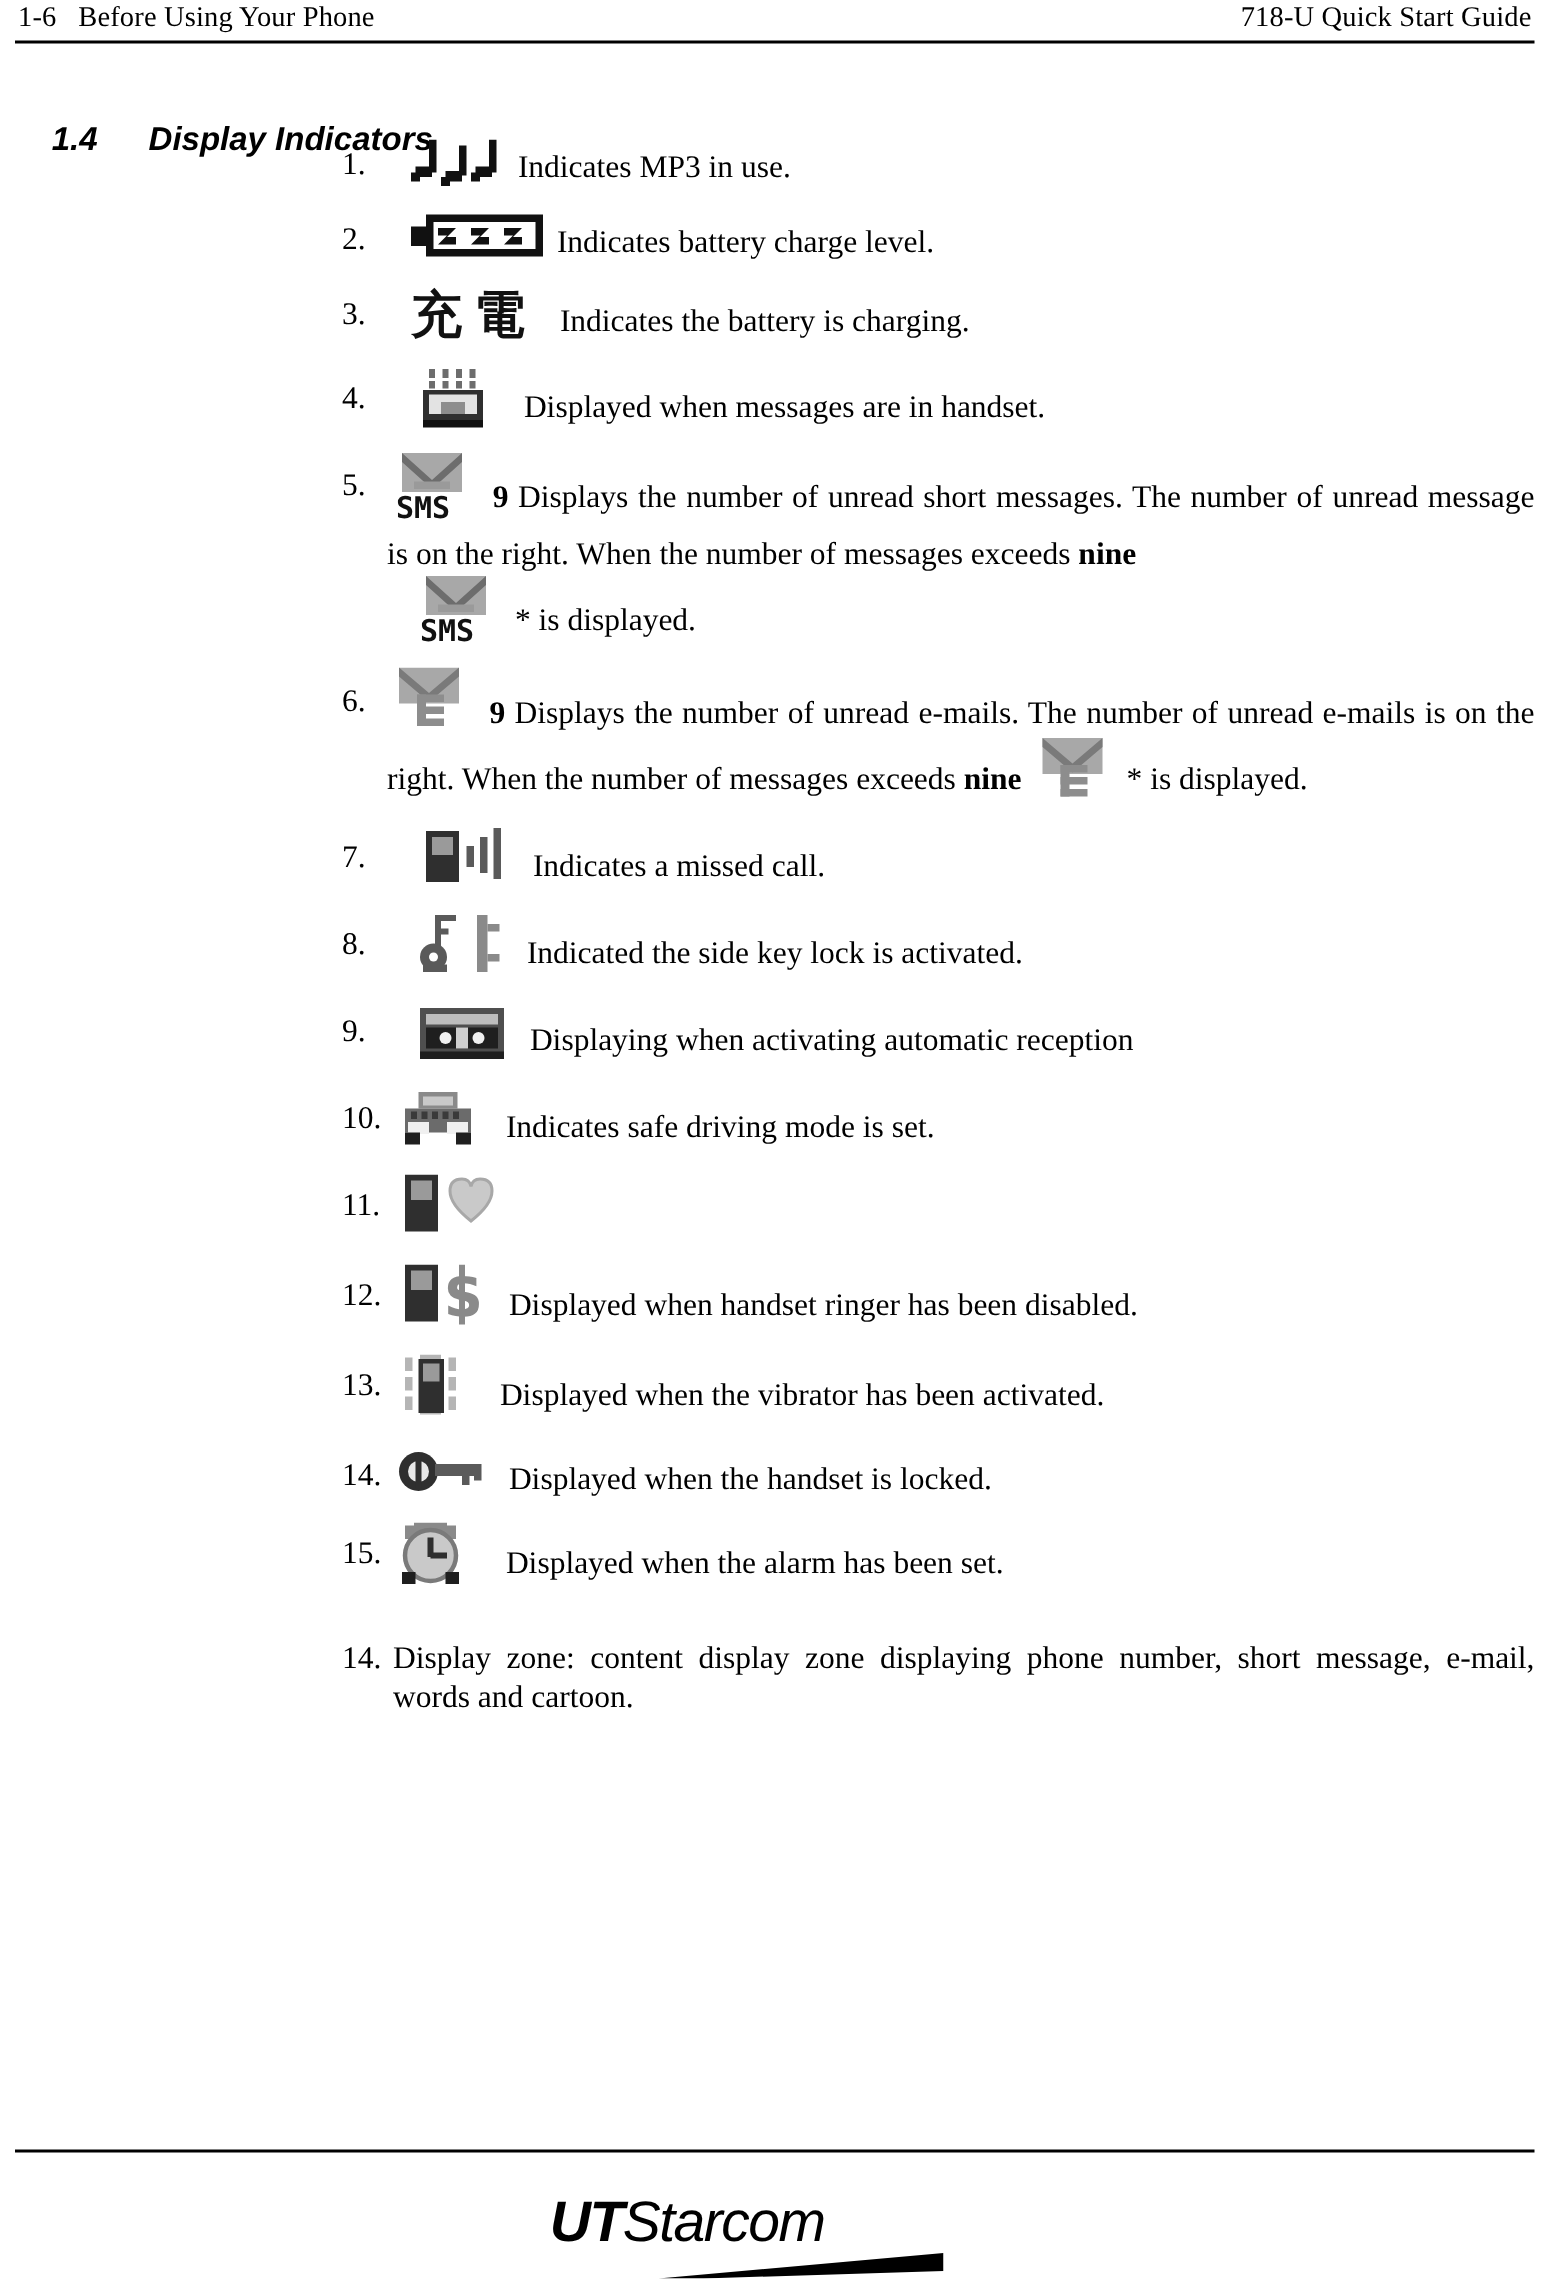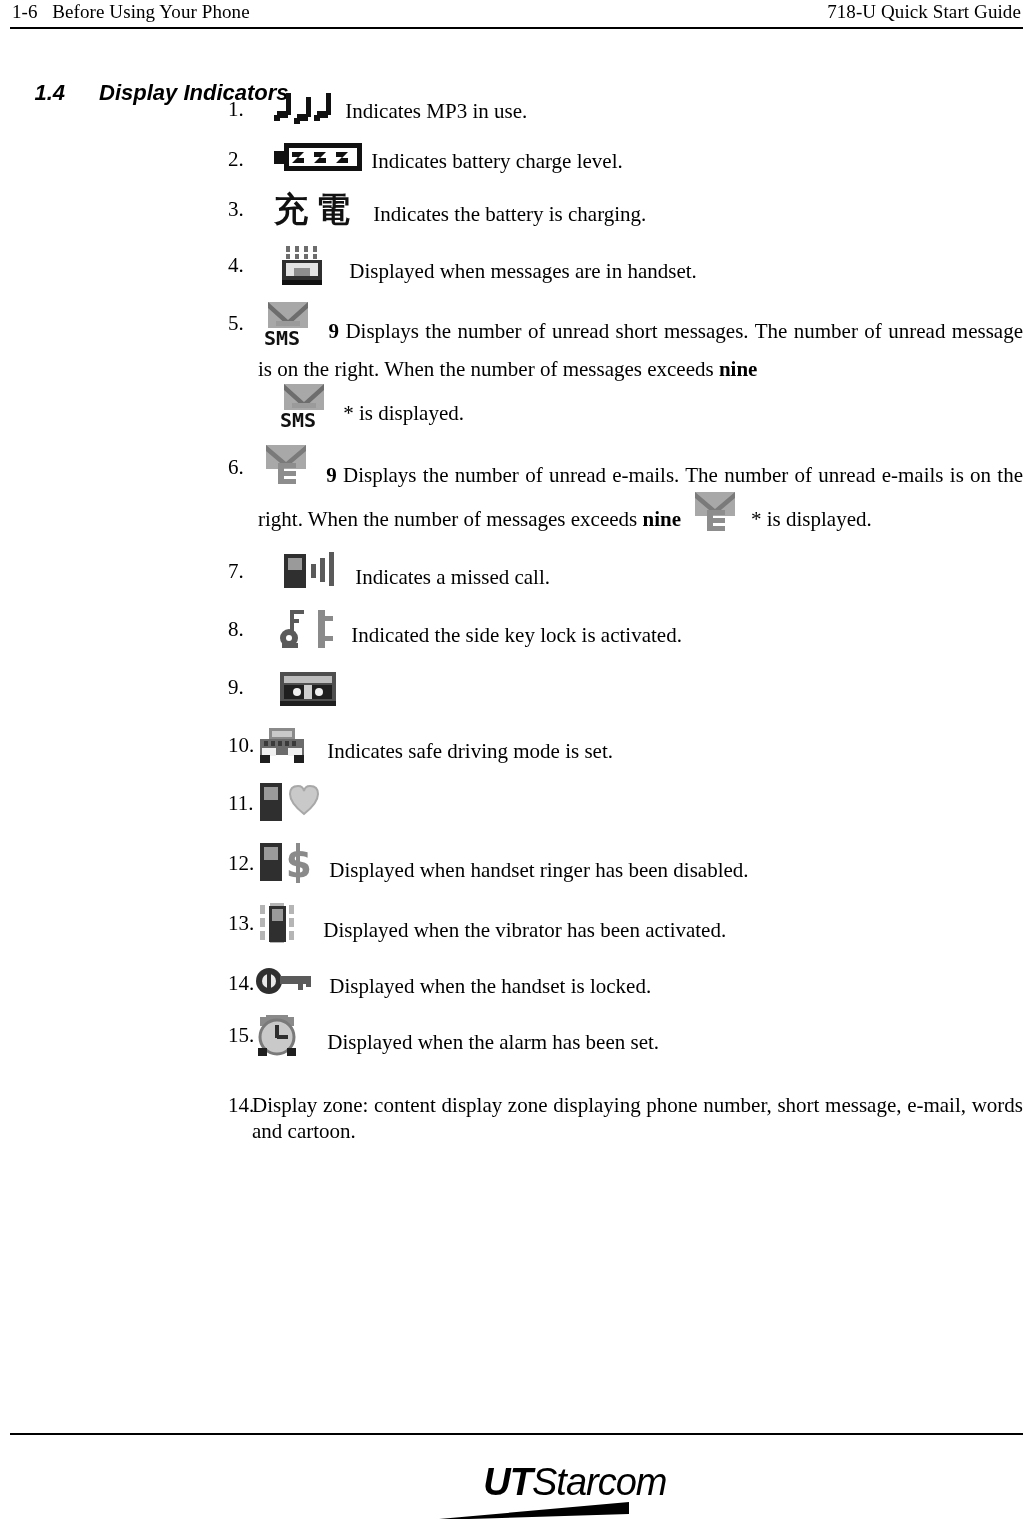--- a/index.html
+++ b/index.html
@@ -86,21 +86,21 @@
   }
   .li-body.nojust { text-align: left; margin-left: 46px; }
   .li-num {
     position: absolute;
     left: 0;
     width: 30px;
     text-align: left;
     white-space: pre;
   }
   .li-num.wide { width: 34px; }
-  .li-body.wide { margin-left: 24px; }
+  .li-body.wide { margin-left: 34px; }
 
   .gap-s { height: 10px; }
   .gap-m { height: 16px; }
 
   .b { font-weight: bold; }
 
   
   .icon {
     display: inline-block;
     vertical-align: middle;
@@ -131,21 +131,21 @@
     display: inline-block;
     position: relative;
     width: 300px;
     height: 56px;
   }
   .logo-text {
     position: absolute;
     left: 0;
     top: 0;
     width: 300px;
-    text-align: right;
+    text-align: left;
     font-family: "Liberation Sans", "DejaVu Sans", sans-serif;
     font-style: italic;
     font-size: 38px;
     line-height: 40px;
     letter-spacing: -1px;
     white-space: pre;
   }
   .logo-ut { font-weight: bold; }
   .logo-starcom { font-weight: normal; }
   .logo-swoosh {
@@ -371,20 +371,21 @@
           <svg width="74" height="42" viewBox="0 0 74 42">
             <rect x="6" y="4" width="56" height="32" fill="#4f4f4f"></rect>
             <rect x="10" y="8" width="48" height="7" fill="#bdbdbd"></rect>
             <rect x="10" y="17" width="48" height="14" fill="#1f1f1f"></rect>
             <circle cx="23" cy="24" r="4" fill="#f0f0f0"></circle>
             <circle cx="45" cy="24" r="4" fill="#f0f0f0"></circle>
             <rect x="30" y="17" width="8" height="14" fill="#cfcfcf"></rect>
             <rect x="6" y="33" width="56" height="5" fill="#1f1f1f"></rect>
           </svg>
         </span>
+        <span>Displaying when activating automatic reception</span>
       </div>
     </div>
     <div class="gap-m"></div>
 
     <div class="li">
       <span class="li-num wide">10.</span>
       <div class="li-body nojust wide">
         <span class="icon" style="width:70px;height:42px;top:-6px;">
           <svg width="70" height="42" viewBox="0 0 70 42">
             <rect x="17" y="2" width="26" height="11" fill="#8a8a8a"></rect>

